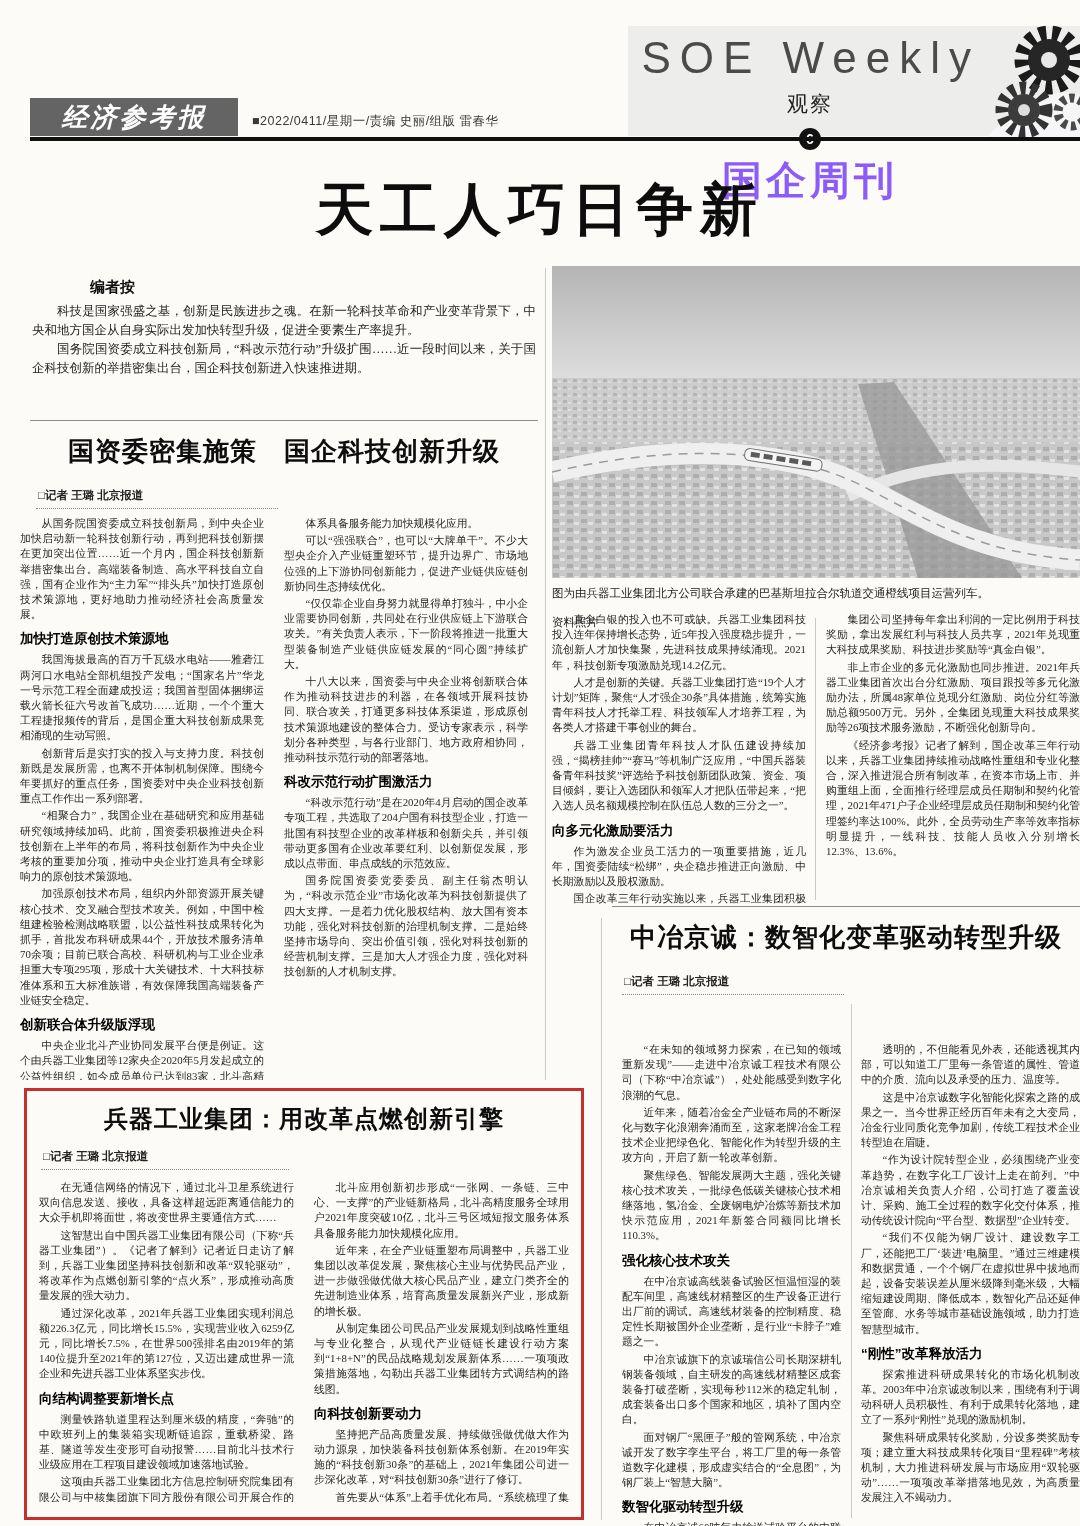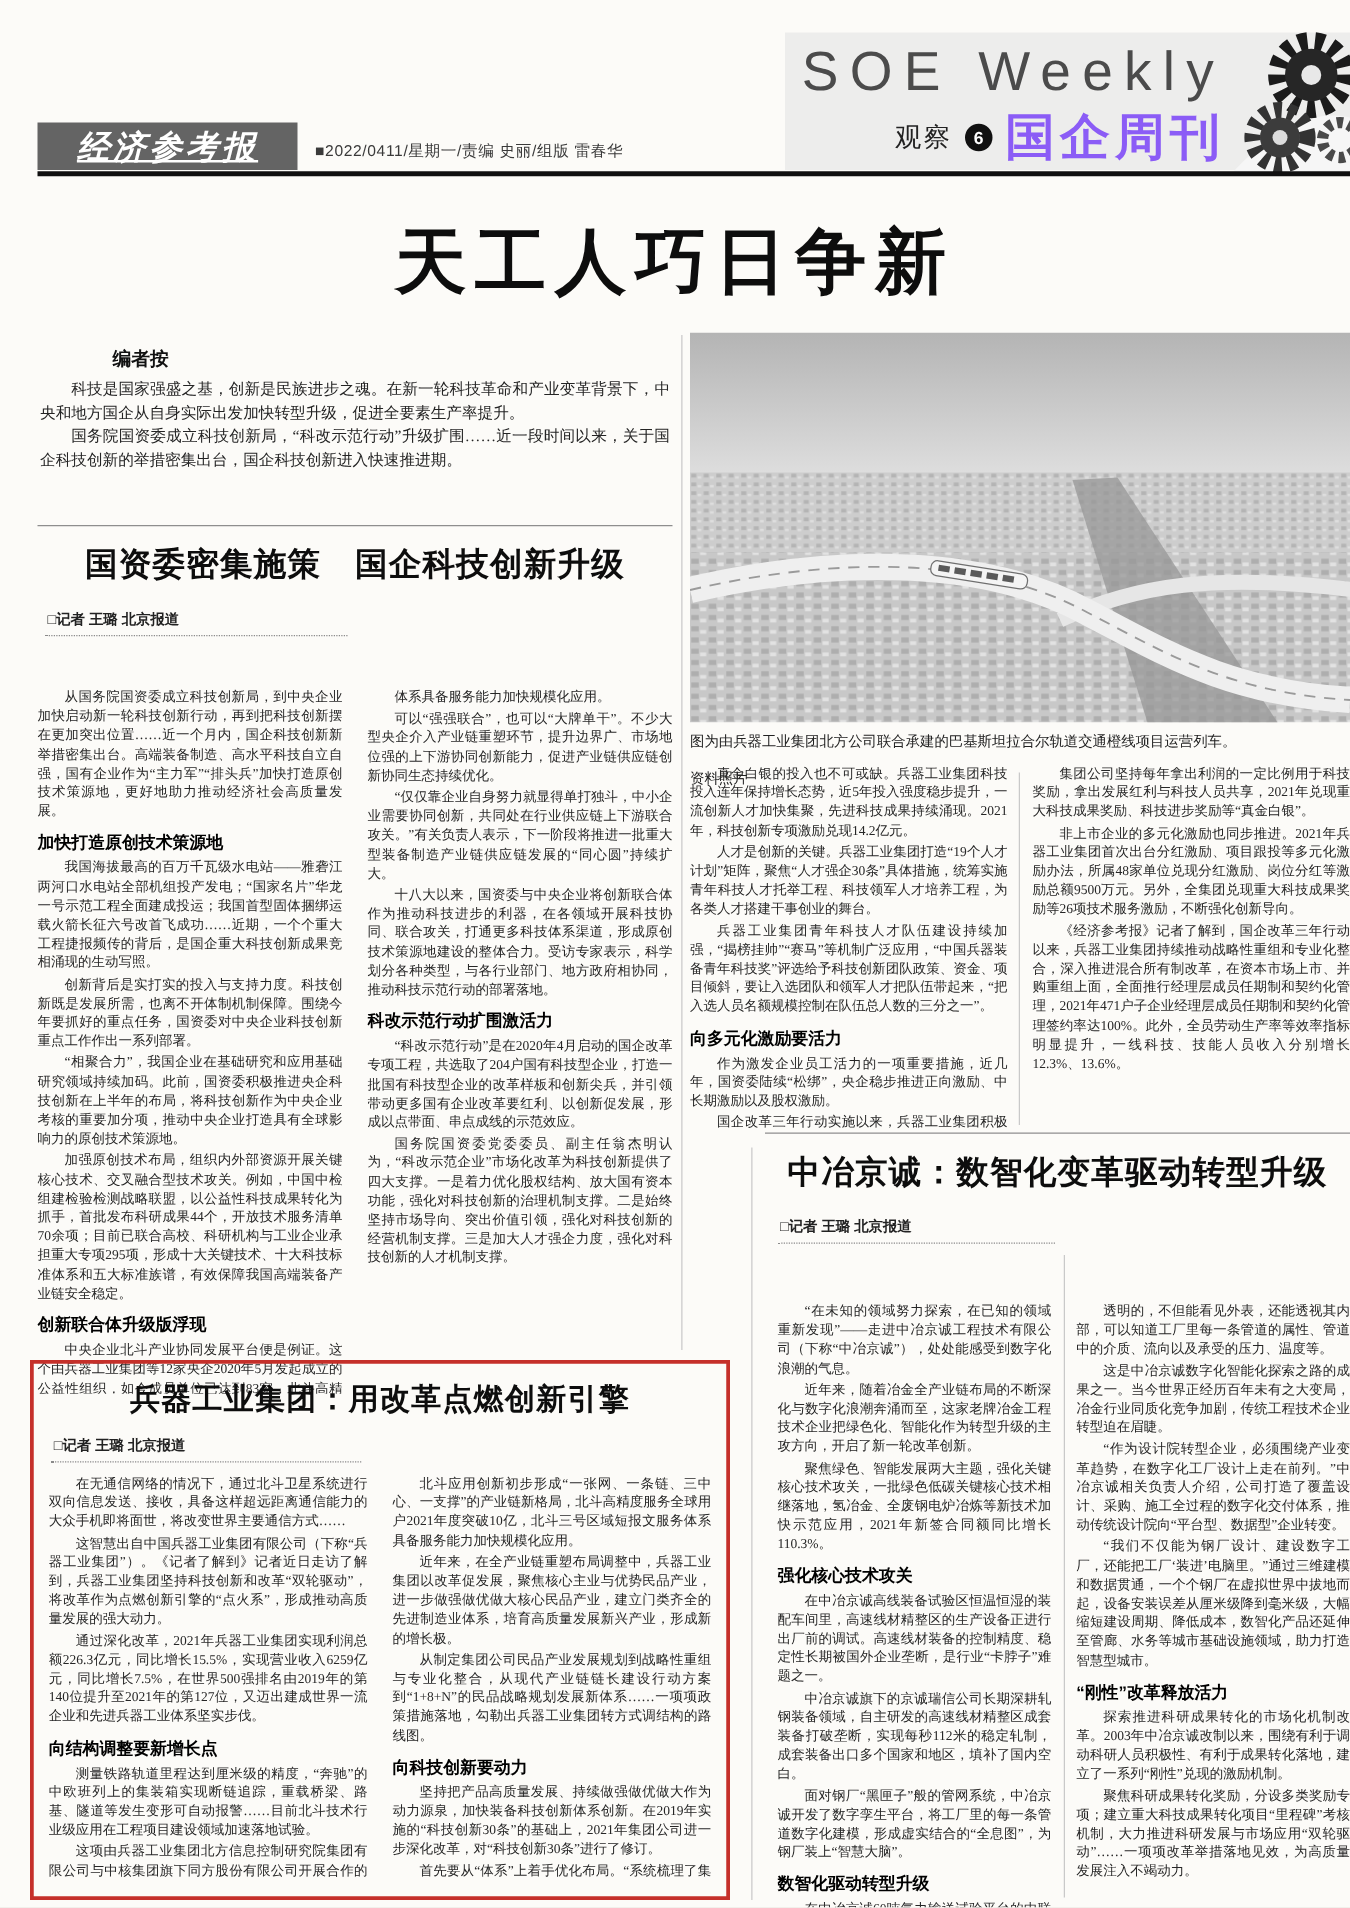--- a/index.html
+++ b/index.html
@@ -5,21 +5,21 @@
 <style>
   html,body{margin:0;padding:0;background:#e9e7e2;}
   .page{position:relative;width:1080px;height:1526px;margin:0 auto;background:#fcfbf8;
         font-family:"Liberation Sans",sans-serif;overflow:hidden;color:#1c1c1c;}
   .abs{position:absolute;}
 
   
   .hdr-panel{background:#ededec;}
   .masthead{background:#646464;color:#fff;display:flex;align-items:center;justify-content:center;
             font-family:"Liberation Serif",serif;font-style:italic;font-weight:bold;
-            font-size:26px;letter-spacing:3px;text-decoration:underline;}
+            font-size:26px;letter-spacing:3px;}
   .dateline{font-size:12.5px;color:#3a3a3a;letter-spacing:.5px;}
   .hdr-rule{background:#101010;}
   .soe{font-size:44px;color:#4b4b4b;letter-spacing:9px;text-align:right;font-weight:400;line-height:1;}
   .observe-row{display:flex;align-items:center;justify-content:flex-end;gap:10px;}
   .observe{font-size:21px;color:#222;letter-spacing:2px;}
   .circle-num{display:inline-flex;width:22px;height:22px;border-radius:50%;background:#111;color:#fff;
               align-items:center;justify-content:center;font-size:14px;font-weight:bold;}
   .section-cn{font-size:40px;font-weight:900;color:#8b5cf6;letter-spacing:4px;line-height:1;}
 
   
@@ -67,21 +67,21 @@
     <circle cx="63" cy="40" r="21" fill="#262626"></circle>
     <circle cx="63" cy="40" r="8" fill="#e8e8e8"></circle>
     <circle cx="38" cy="90" r="22" fill="none" stroke="#333" stroke-width="13" stroke-dasharray="6 5"></circle>
     <circle cx="38" cy="90" r="16" fill="#3c3c3c"></circle>
     <circle cx="38" cy="90" r="6" fill="#ddd"></circle>
     <circle cx="86" cy="92" r="14" fill="none" stroke="#4a4a4a" stroke-width="9" stroke-dasharray="5 4"></circle>
   </svg>
 
   <div class="abs soe" style="left:640px;top:36px;width:340px;">SOE Weekly</div>
 
-  <div class="abs observe-row" style="left:640px;top:90px;width:340px;">
+  <div class="abs observe-row" style="left:640px;top:90px;width:340px;flex-direction:column;">
     <span class="observe">观察</span>
     <span class="circle-num">6</span>
     <span class="section-cn">国企周刊</span>
   </div>
 
   <div class="abs masthead" style="left:30px;top:98px;width:208px;height:38px;">经济参考报</div>
 
   <div class="abs dateline" style="left:252px;top:113px;">■2022/0411/星期一/责编 史丽/组版 雷春华</div>
 
   <div class="abs hdr-rule" style="left:30px;top:137px;width:1050px;height:4px;"></div>
@@ -132,21 +132,21 @@
 
   <div class="abs caption" style="left:552px;top:586px;width:528px;">
     <span>图为由兵器工业集团北方公司联合承建的巴基斯坦拉合尔轨道交通橙线项目运营列车。</span>
     <span>资料照片</span>
   </div>
 
   <div class="abs divider" style="left:30px;top:420px;width:508px;height:1px;"></div>
   <div class="abs art-headline a1-headline" style="left:30px;top:434px;width:508px;">国资委密集施策　国企科技创新升级</div>
   <div class="abs byline" style="left:36px;top:488px;width:240px;">□记者 王璐 北京报道</div>
 
-  <div class="abs cols" style="left:30px;top:516px;width:508px;height:564px;gap:20px;margin-top:35px;">
+  <div class="abs cols" style="left:20px;top:516px;width:508px;height:564px;gap:20px;">
     <div class="col" style="width:244px;height:564px;">
         <p class="para">从国务院国资委成立科技创新局，到中央企业加快启动新一轮科技创新行动，再到把科技创新摆在更加突出位置……近一个月内，国企科技创新新举措密集出台。高端装备制造、高水平科技自立自强，国有企业作为“主力军”“排头兵”加快打造原创技术策源地，更好地助力推动经济社会高质量发展。</p>
         <h3 class="subhead">加快打造原创技术策源地</h3>
         <p class="para">我国海拔最高的百万千瓦级水电站——雅砻江两河口水电站全部机组投产发电；“国家名片”华龙一号示范工程全面建成投运；我国首型固体捆绑运载火箭长征六号改首飞成功……近期，一个个重大工程捷报频传的背后，是国企重大科技创新成果竞相涌现的生动写照。</p>
         <p class="para">创新背后是实打实的投入与支持力度。科技创新既是发展所需，也离不开体制机制保障。围绕今年要抓好的重点任务，国资委对中央企业科技创新重点工作作出一系列部署。</p>
         <p class="para">“相聚合力”，我国企业在基础研究和应用基础研究领域持续加码。此前，国资委积极推进央企科技创新在上半年的布局，将科技创新作为中央企业考核的重要加分项，推动中央企业打造具有全球影响力的原创技术策源地。</p>
         <p class="para">加强原创技术布局，组织内外部资源开展关键核心技术、交叉融合型技术攻关。例如，中国中检组建检验检测战略联盟，以公益性科技成果转化为抓手，首批发布科研成果44个，开放技术服务清单70余项；目前已联合高校、科研机构与工业企业承担重大专项295项，形成十大关键技术、十大科技标准体系和五大标准族谱，有效保障我国高端装备产业链安全稳定。</p>
         <h3 class="subhead">创新联合体升级版浮现</h3>
         <p class="para">中央企业北斗产业协同发展平台便是例证。这个由兵器工业集团等12家央企2020年5月发起成立的公益性组织，如今成员单位已达到83家，北斗高精度服务全球用户2021年已突破10亿，北斗三号区域短报文进入大众手机应用成为亮点。</p>
       </div>

